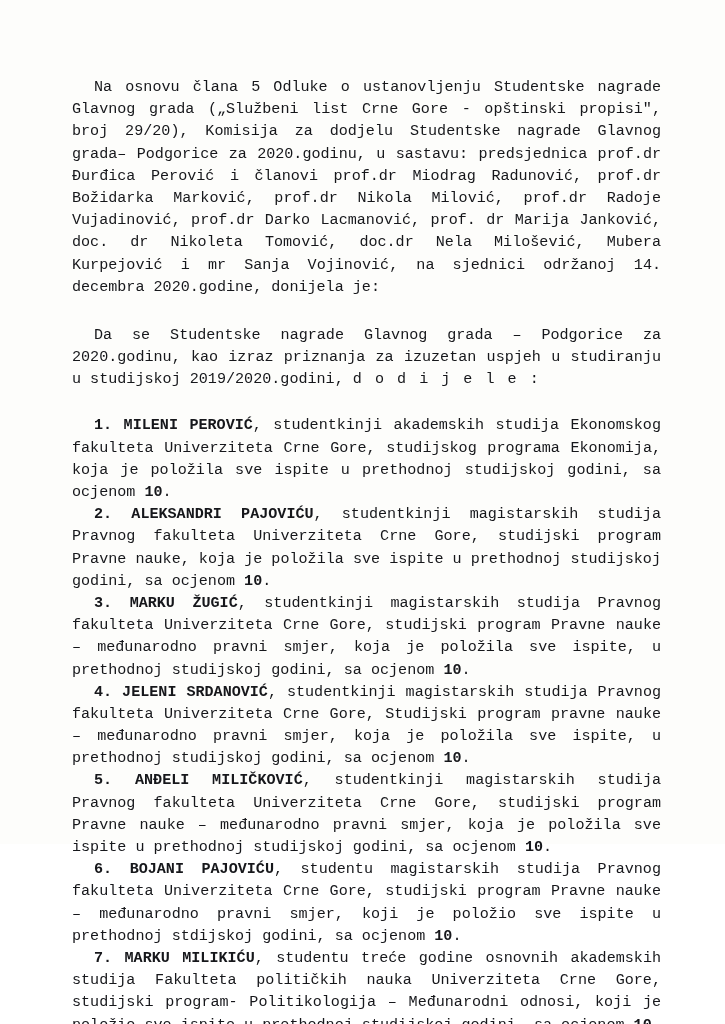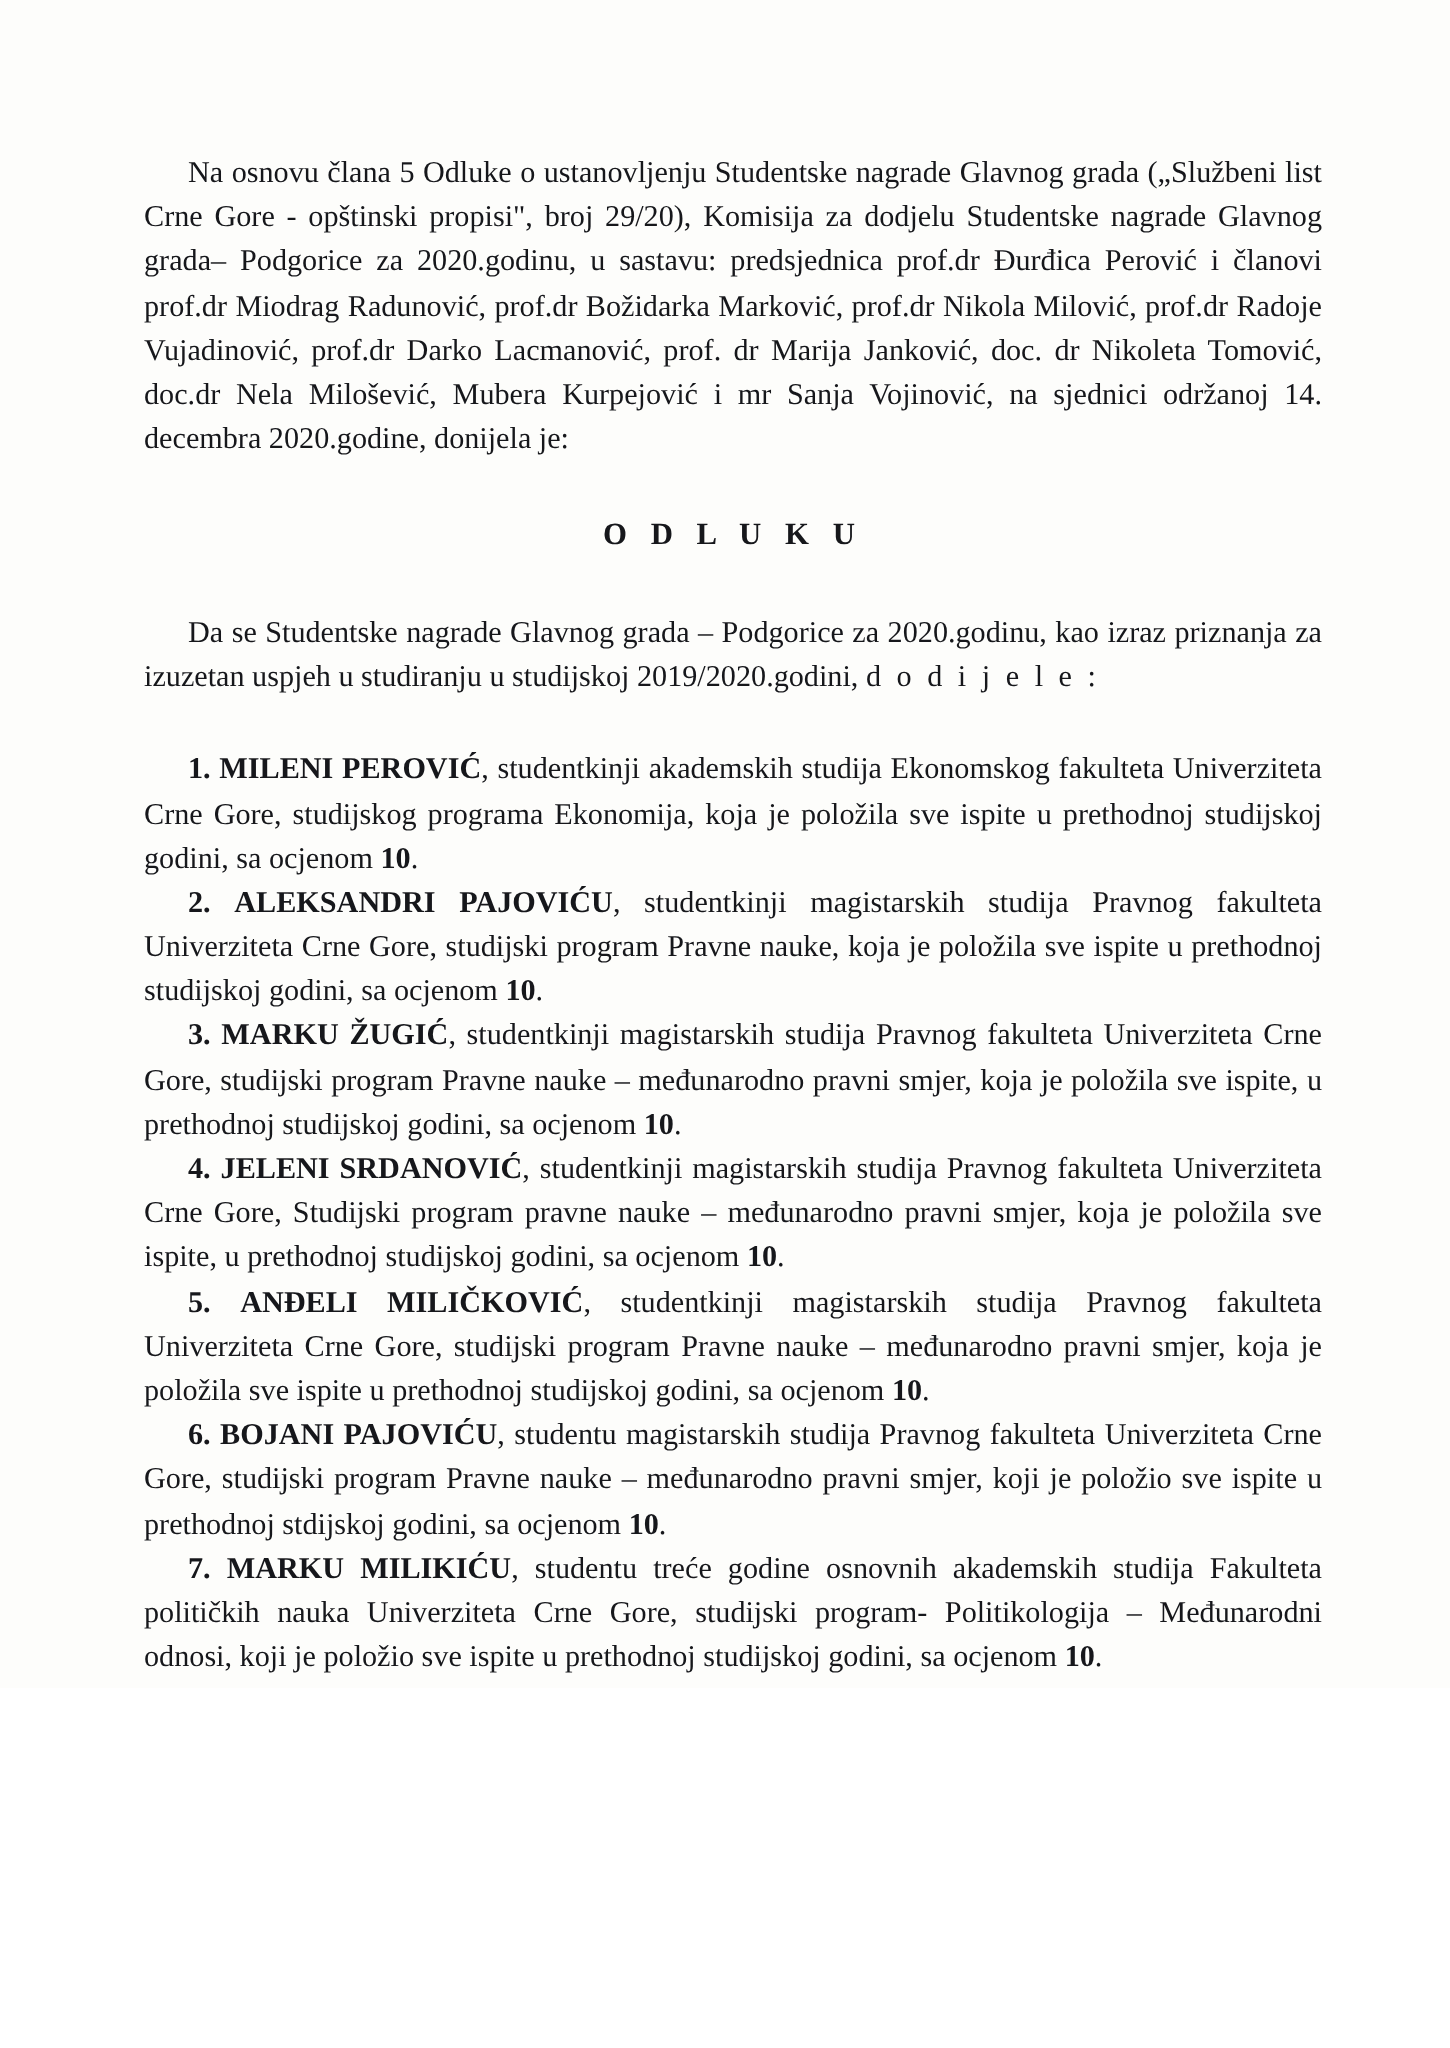--- a/index.html
+++ b/index.html
@@ -14,20 +14,21 @@
     color: #15161a;
     overflow: hidden;
   }
   .page {
     position: relative;
     width: 725px;
     height: 844px;
     background: #fdfdfb;
     box-sizing: border-box;
     padding: 76px 64px 30px 72px;
+    font-family: Liberation Mono, monospace;
   }
   .doc-body {
     font-size: 15.1px;
     line-height: 1.47;
     text-align: justify;
     color: #16171b;
   }
   .para {
     margin: 0 0 0 0;
     text-align: justify;
@@ -70,21 +71,20 @@
   }
 </style>
 </head>
 <body>
 
 <div class="page">
   <div class="doc-body">
 
     <p class="para intro">Na osnovu člana  5 Odluke o ustanovljenju Studentske nagrade Glavnog grada („Službeni list Crne Gore - opštinski propisi", broj 29/20), Komisija za dodjelu Studentske nagrade Glavnog grada– Podgorice za 2020.godinu, u sastavu: predsjednica prof.dr Đurđica Perović i članovi prof.dr Miodrag Radunović, prof.dr Božidarka Marković, prof.dr Nikola Milović, prof.dr Radoje Vujadinović, prof.dr Darko Lacmanović, prof. dr Marija Janković, doc. dr Nikoleta Tomović, doc.dr Nela Milošević, Mubera Kurpejović i mr Sanja Vojinović, na sjednici održanoj 14. decembra 2020.godine, donijela je:</p>
 
-    <div class="heading">O D L U K U</div>
 
     <p class="para lead"><span>Da se Studentske nagrade Glavnog grada – Podgorice za 2020.godinu, kao izraz priznanja za  izuzetan  uspjeh  u studiranju  u studijskoj  2019/2020.godini, </span><span class="spaced">d o d i j e l e :</span></p>
 
     <p class="para award"><span class="num">1.</span> <span class="name">MILENI PEROVIĆ</span><span>, studentkinji akademskih studija Ekonomskog fakulteta Univerziteta Crne Gore, studijskog programa Ekonomija, koja je položila sve ispite u prethodnoj studijskoj godini, sa ocjenom </span><span class="grade">10</span><span>.</span></p>
 
     <p class="para award"><span class="num">2.</span> <span class="name">ALEKSANDRI PAJOVIĆU</span><span>, studentkinji magistarskih studija Pravnog fakulteta Univerziteta Crne Gore, studijski program Pravne nauke, koja je položila sve ispite u prethodnoj studijskoj godini, sa ocjenom </span><span class="grade">10</span><span>.</span></p>
 
     <p class="para award"><span class="num">3.</span> <span class="name">MARKU ŽUGIĆ</span><span>, studentkinji magistarskih studija Pravnog fakulteta Univerziteta Crne Gore, studijski program Pravne nauke – međunarodno pravni smjer, koja je položila sve ispite, u prethodnoj studijskoj godini, sa ocjenom </span><span class="grade">10</span><span>.</span></p>
 
     <p class="para award"><span class="num">4.</span> <span class="name">JELENI SRDANOVIĆ</span><span>, studentkinji magistarskih studija  Pravnog fakulteta Univerziteta Crne Gore, Studijski program pravne nauke – međunarodno pravni smjer,  koja je položila sve ispite, u prethodnoj studijskoj godini,  sa ocjenom </span><span class="grade">10</span><span>.</span></p>

